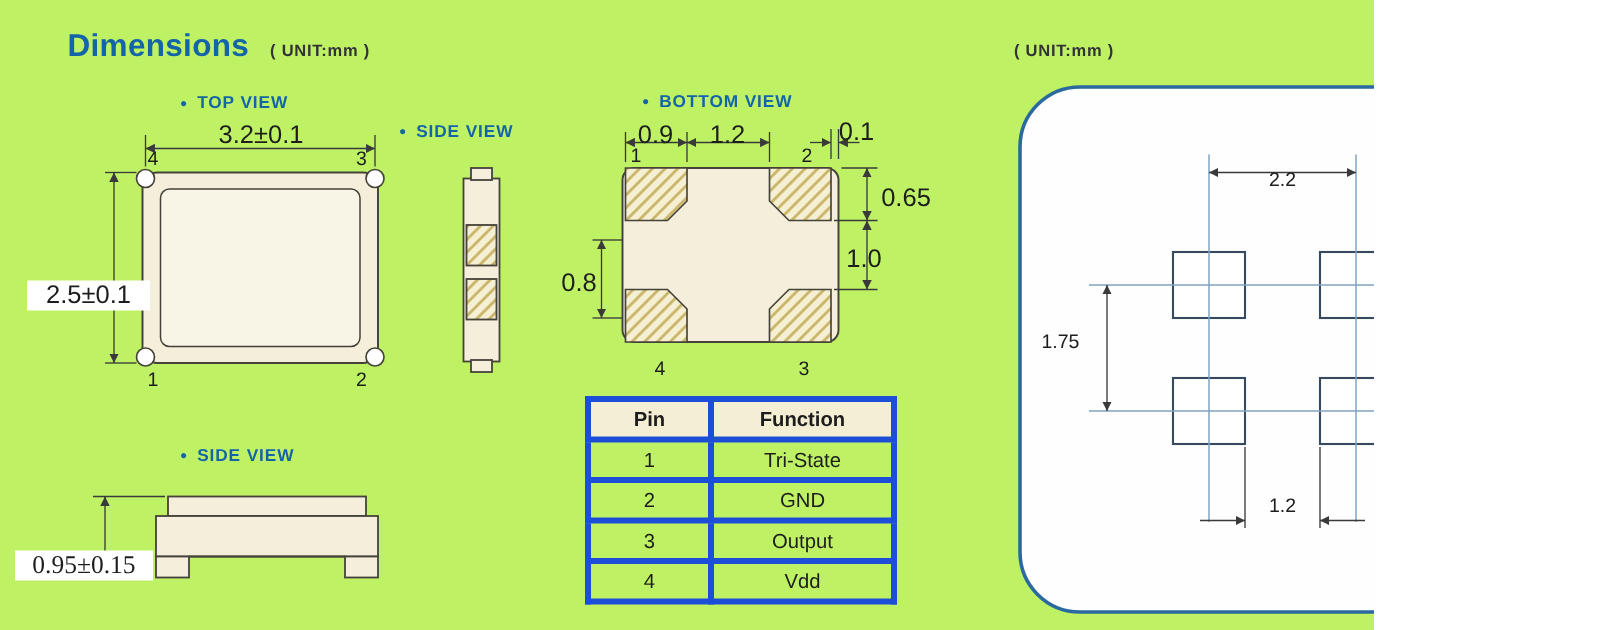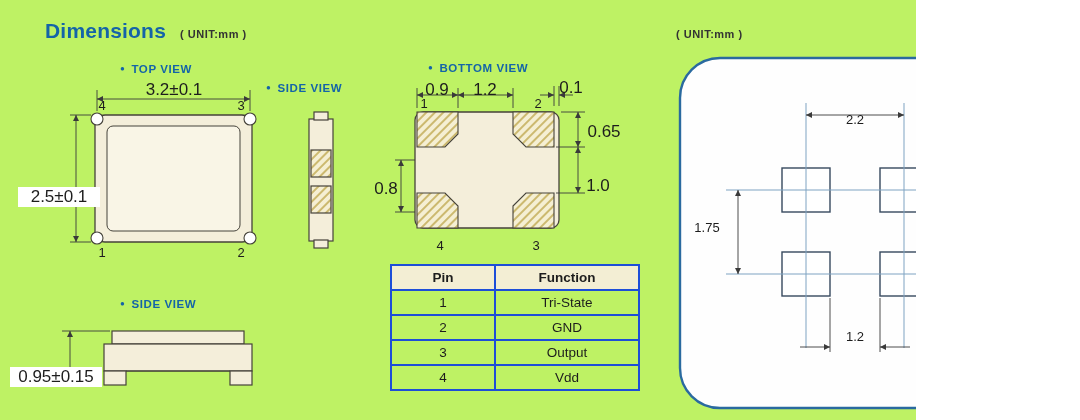--- a/index.html
+++ b/index.html
@@ -14,21 +14,21 @@
   .unit{font-size:11px;font-weight:700;color:#333333;letter-spacing:0.5px;margin-top:12px;}
   .view-label{display:flex;align-items:center;gap:6px;color:#1464a8;font-weight:700;
     font-size:11.5px;letter-spacing:0.6px;}
   .view-label .bullet{font-size:8px;line-height:1;color:#1464a8;}
   .dim{font-size:17px;text-align:center;white-space:nowrap;}
   .dim.masked{background:#ffffff;padding:0 2px;margin-top:16px;}
   .dim.left-align{text-align:center;}
   .pin{font-size:13px;width:14px;text-align:center;}
   table.pinfn{position:absolute;left:390px;top:264px;z-index:2;border-collapse:collapse;
     font-size:13.5px;color:#1d1d1d;}
-  table.pinfn th,table.pinfn td{border:2px solid #1d4ed8;text-align:center;padding:4px 16px;}
+  table.pinfn th,table.pinfn td{border:4px solid #1d4ed8;text-align:center;padding:4px 4px;}
   table.pinfn th{background:#f3eed4;font-weight:700;}
   table.pinfn .col-pin{width:70px;}
   table.pinfn .col-fn{width:110px;text-align:center;}
 </style>
 </head>
 <body>
 
 <div class="canvas">
 
   <svg class="linework" width="1080" height="420" viewBox="0 0 1080 420">
@@ -187,29 +187,29 @@
 
   <div class="txt pin" style="left:95px;top:98px;">4</div>
   <div class="txt pin" style="left:234px;top:98px;">3</div>
   <div class="txt pin" style="left:95px;top:245px;">1</div>
   <div class="txt pin" style="left:234px;top:245px;">2</div>
 
   <div class="txt dim" style="left:419px;top:80px;width:36px;">0.9</div>
   <div class="txt dim" style="left:467px;top:80px;width:36px;">1.2</div>
   <div class="txt dim" style="left:553px;top:78px;width:36px;">0.1</div>
   <div class="txt dim left-align" style="left:586px;top:122px;width:36px;">0.65</div>
-  <div class="txt dim left-align" style="left:580px;top:163px;width:36px;margin-top:13px;">1.0</div>
+  <div class="txt dim left-align" style="left:558px;top:163px;width:36px;">1.0</div>
   <div class="txt dim" style="left:372px;top:179px;width:28px;">0.8</div>
 
   <div class="txt pin" style="left:417px;top:96px;">1</div>
   <div class="txt pin" style="left:531px;top:96px;">2</div>
   <div class="txt pin" style="left:433px;top:238px;">4</div>
   <div class="txt pin" style="left:529px;top:238px;">3</div>
 
-  <div class="txt dim masked" style="left:10px;top:351px;width:88px;">0.95±0.15</div>
+  <div class="txt dim masked" style="left:10px;top:351px;width:88px;font-family:Liberation Serif, serif;">0.95±0.15</div>
 
   <table class="pinfn">
     <thead>
       <tr>
         <th class="col-pin">Pin</th>
         <th class="col-fn">Function</th>
       </tr>
     </thead>
     <tbody>
       <tr>

